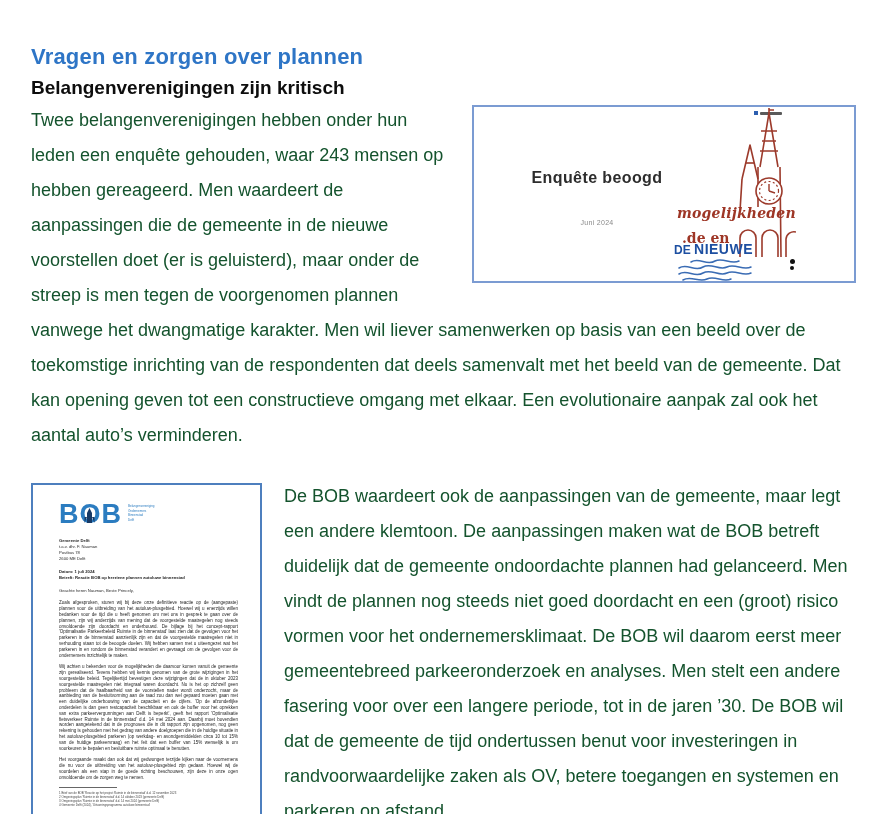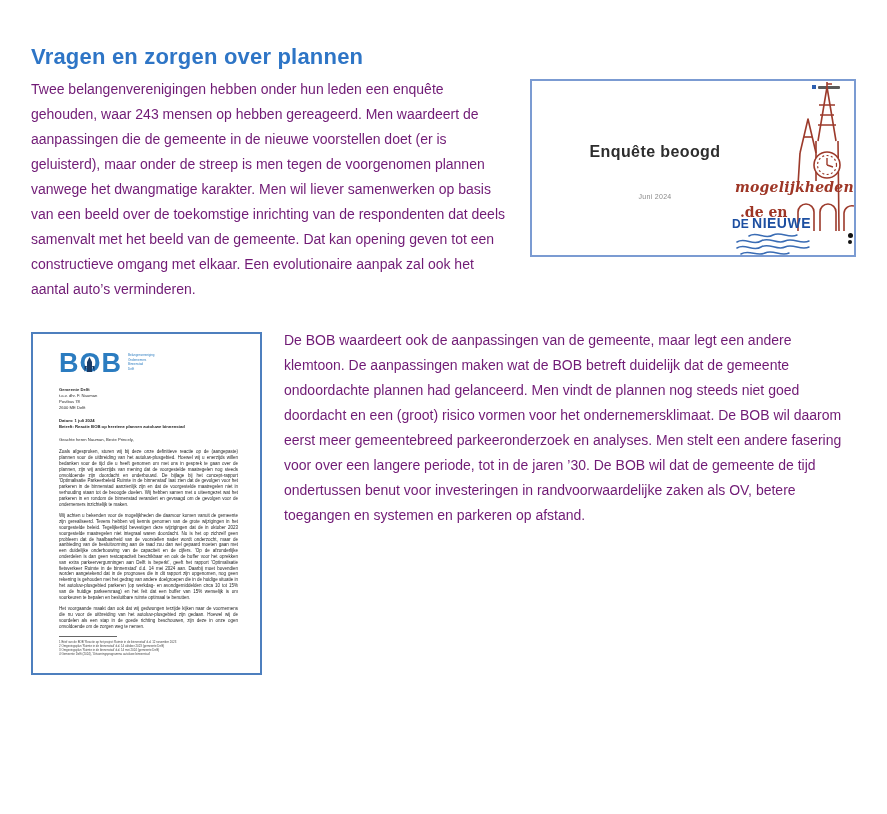--- a/index.html
+++ b/index.html
@@ -4,27 +4,27 @@
 <style>
   * { margin:0; padding:0; box-sizing:border-box; }
   html,body { background:#ffffff; }
   .page {
     position:relative; width:887px; height:814px; background:#fff;
     font-family:"Liberation Sans", sans-serif; color:#141414; overflow:hidden;
   }
   .content { padding:44px 31px 0 31px; }
   .h1 { font-size:22px; font-weight:700; color:#2e75c6; letter-spacing:.2px; margin-bottom:7px; }
   .h2 { font-size:19px; font-weight:700; color:#0d0d0d; margin-bottom:4px; }
-  .body-text { font-size:14px; line-height:25px; color:#701a75; }
+  .body-text { font-size:18px; line-height:35px; color:#14532d; }
   .sec2 { margin-top:26px; }
   .closing { clear:both; padding-top:15px; max-width:792px; }
 
   
   .slide-fig {
-    float:right; width:326px; height:178px; margin:2px 0 8px 18px;
+    float:right; width:384px; height:178px; margin:2px 0 8px 18px;
     background:#fff; border:2px solid #7b9bd2; position:relative; overflow:hidden;
   }
   .slide-title { position:absolute; left:18px; top:60px; width:210px; text-align:center;
     font-size:16px; line-height:21px; font-weight:600; color:#2d2d2d; letter-spacing:.4px; }
   .slide-date { position:absolute; left:18px; top:112px; width:210px; text-align:center;
     font-size:7px; color:#8a8a8a; letter-spacing:.3px; }
   .corner-logo { position:absolute; left:280px; top:3px; width:30px; height:6px; display:flex; align-items:center; gap:2px; }
   .corner-logo .sq { width:4px; height:4px; background:#2d5fb0; }
   .corner-logo .bar { width:22px; height:3px; background:#5a5a5a; border-radius:1px; }
   .assoc-art { position:absolute; left:194px; top:0; width:128px; height:174px; }
@@ -62,20 +62,21 @@
   .fn-sep { width:58px; border-top:1px solid #666; margin:4px 0 3px; }
   .fn div { font-size:2.9px; line-height:4.2px; color:#454545; white-space:nowrap; overflow:hidden; }
 </style>
 </head>
 <body>
 
 <div class="page">
   <div class="content">
 
     <div class="h1">Vragen en zorgen over plannen</div>
+    <div class="h2">Belangenverenigingen zijn kritisch</div>
 
     <div>
       <figure class="slide-fig">
         <div class="slide-title">
           <div>Enquête beoogd</div>
         </div>
         <div class="slide-date">Juni 2024</div>
 
         <div class="corner-logo">
           <span class="sq"></span>

